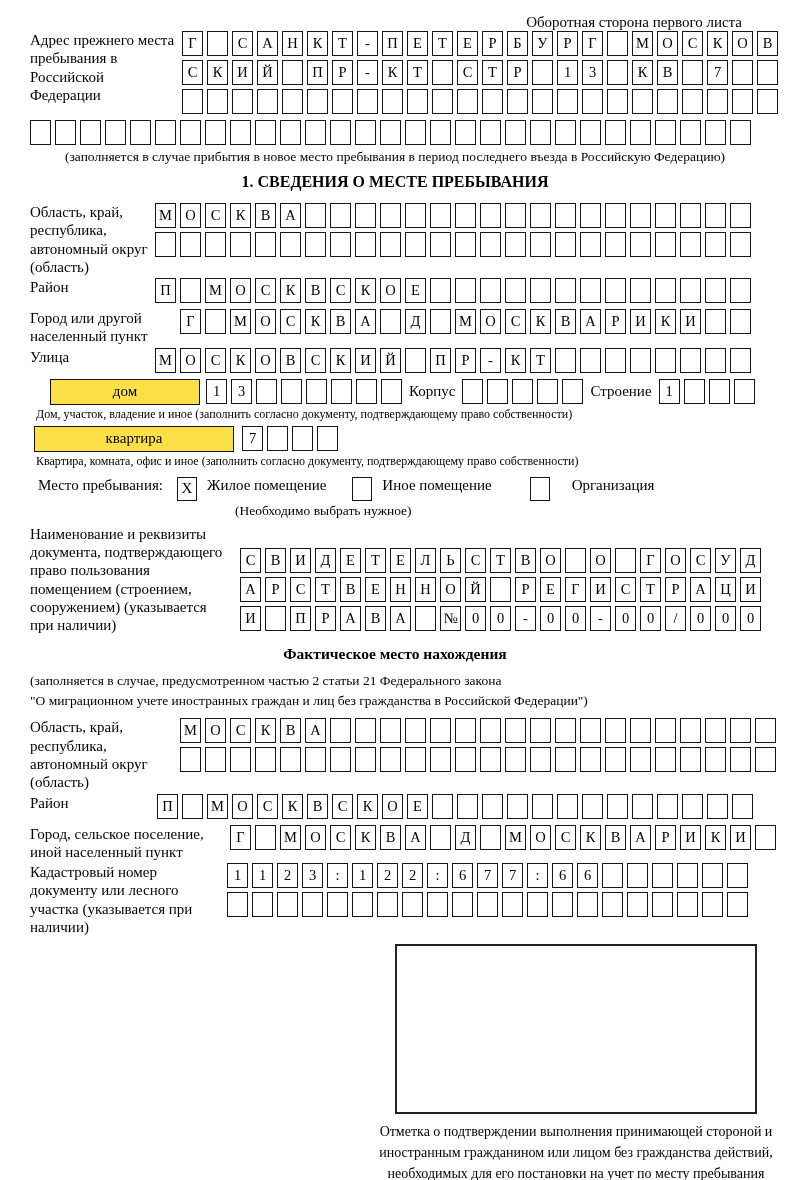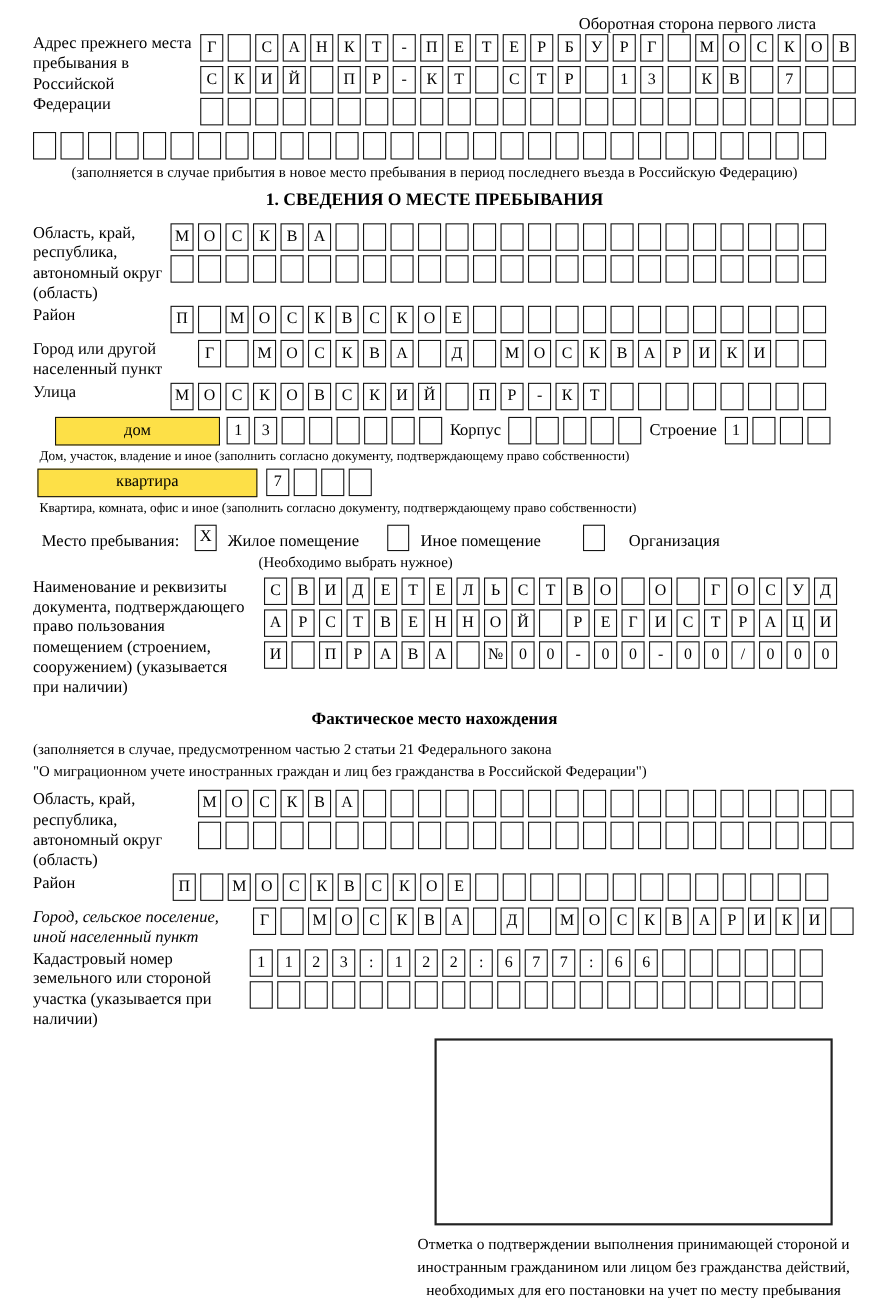--- a/index.html
+++ b/index.html
@@ -7,39 +7,39 @@
   .page{padding:14px 40px 0 30px;box-sizing:border-box;}
   .header-note{font-size:15px;text-align:right;padding-right:18px;}
   .frow{display:flex;align-items:flex-start;margin-bottom:2px;}
   .flabel{font-size:15px;line-height:1.22;flex:0 0 auto;box-sizing:border-box;padding-right:6px;}
   .rows{flex:0 0 auto;}
   .cellrow{display:flex;gap:4px;margin-bottom:4px;}
   .cell{box-sizing:border-box;flex:0 0 21px;width:21px;height:25px;border:1.6px solid #151515;
         display:inline-flex;align-items:center;justify-content:center;
         font-size:14.5px;font-family:"Liberation Serif",serif;background:#fff;}
   .w152{width:152px;} .w125{width:125px;} .w150{width:150px;} .w210{width:210px;}
-  .w200{width:200px;font-style:italic;} .w127{width:127px;} .w197{width:197px;}
+  .w200{width:200px;} .w127{width:127px;} .w197{width:197px;}
   .note{font-size:13.5px;text-align:center;margin:3px 0 2px 0;}
   .sect-title{font-size:16px;font-weight:bold;text-align:center;margin:8px 0 12px 0;}
   .caption{font-size:12px;margin:2px 0 4px 6px;}
   .inline-label{font-size:15px;margin:0 7px;white-space:nowrap;align-self:center;}
   .wide-box{box-sizing:border-box;border:1.8px solid #151515;height:26px;display:flex;
             align-items:center;justify-content:center;font-size:15px;background:#fde047;}
   .house-row{display:flex;align-items:center;margin:2px 0 2px 20px;}
   .apt-row{display:flex;margin:2px 0 2px 4px;}
-  .stay-row{display:flex;align-items:flex-end;margin:8px 0 2px 8px;font-size:15px;}
+  .stay-row{display:flex;align-items:flex-start;margin:8px 0 2px 8px;font-size:15px;}
   .cb{box-sizing:border-box;width:20px;height:24px;border:1.6px solid #151515;margin:0 10px 0 14px;
       display:inline-flex;align-items:center;justify-content:center;font-size:15px;}
   .sub-note{font-size:13.5px;margin:2px 0 6px 205px;}
   .center-title{font-size:15.5px;font-weight:bold;text-align:center;margin:10px 0 8px 0;}
   .law-note{font-size:13.5px;line-height:1.55;margin-bottom:6px;}
   .mark-box{box-sizing:border-box;width:362px;height:170px;border:2px solid #222;
             margin:8px 0 0 365px;background:#fff;}
   .mark-caption{width:400px;margin:7px 0 0 346px;text-align:center;font-size:14px;line-height:1.5;}
-  .mt6{margin-top:6px;}
+  .mt6{margin-top:6px;align-items:flex-end;}
 </style>
 </head>
 <body>
 
 <div class="page">
 
   <div class="header-note">Оборотная сторона первого листа</div>
 
   <div class="frow" style="">
     <div class="flabel w152">Адрес прежнего места пребывания в Российской Федерации</div>
@@ -549,21 +549,21 @@
         <span class="cell">А</span>
         <span class="cell">Р</span>
         <span class="cell">И</span>
         <span class="cell">К</span>
         <span class="cell">И</span>
         <span class="cell"></span>
       </div>
   </div>
 
   <div class="frow">
-    <div class="flabel w197">Кадастровый номер земельного или стороной участка (указывается при наличии)</div>
+    <div class="flabel w197">Кадастровый номер документу или лесного участка (указывается при наличии)</div>
     <div class="rows">
       <div class="cellrow">
           <span class="cell">1</span>
           <span class="cell">1</span>
           <span class="cell">2</span>
           <span class="cell">3</span>
           <span class="cell">:</span>
           <span class="cell">1</span>
           <span class="cell">2</span>
           <span class="cell">2</span>

